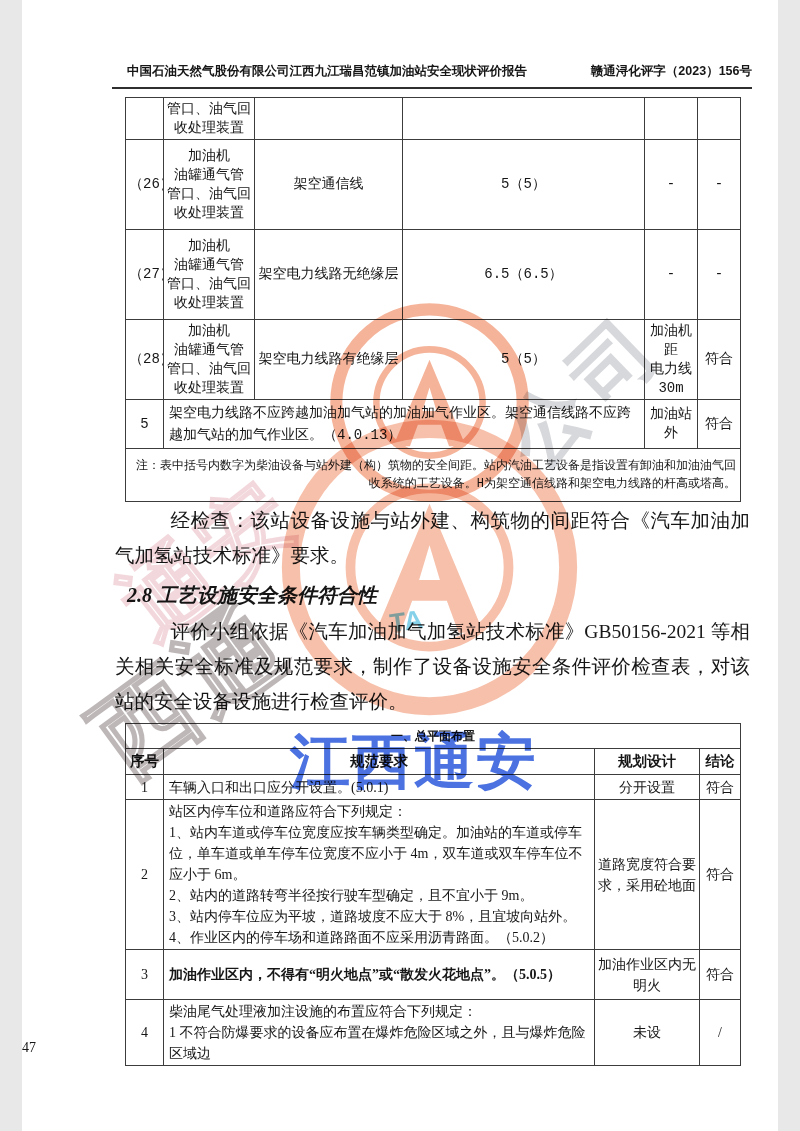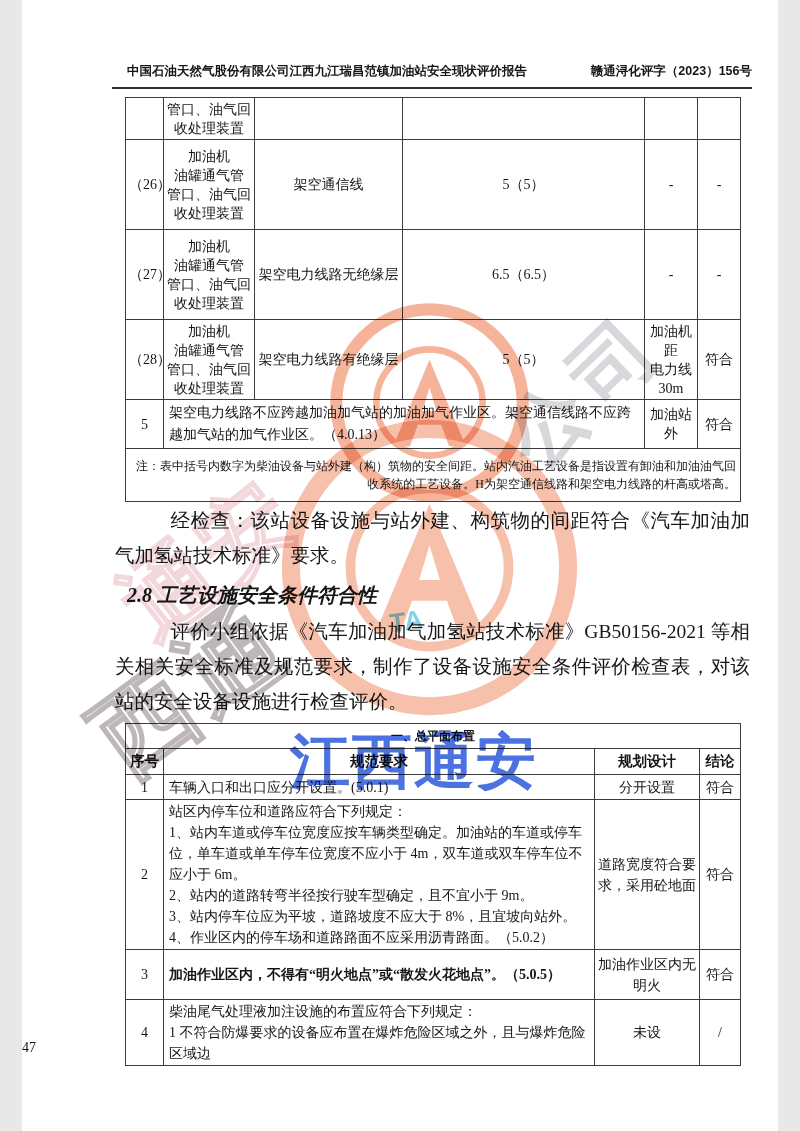--- a/index.html
+++ b/index.html
@@ -12,21 +12,21 @@
   .hdr {
     position:absolute; top:63px; left:105px; width:625px;
     display:flex; justify-content:space-between; align-items:flex-end;
     font-family:"Liberation Sans", sans-serif; font-weight:bold; font-size:12.5px;
     white-space:nowrap;
   }
   .hdr-rule { position:absolute; top:87px; left:90px; width:640px; border-top:2px solid #2f2f2f; }
   
   table { border-collapse:collapse; table-layout:fixed; }
   td, th { border:1px solid #3c3c3c; text-align:center; vertical-align:middle; padding:1px 3px; overflow:hidden; }
-  .t1 { position:absolute; top:97px; left:103px; width:615px; font-size:14px; line-height:19px; }
+  .t1 { position:absolute; top:97px; left:103px; width:615px; font-size:14px; line-height:19px;font-family:Liberation Mono, monospace; }
   .t1 .pre { white-space:pre-line; }
   .t1 .lft { text-align:left; line-height:22px; padding:2px 5px; }
   .t1 .note { text-align:right; font-size:12px; line-height:18px; padding:2px 4px;margin-top:40px; }
   .t2 { position:absolute; top:723px; left:103px; width:615px; font-size:14px; line-height:21px; }
   .t2 .sec { font-weight:bold; font-size:12px; }
   .t2 th { font-weight:bold; font-size:14.5px; }
   .t2 .req { text-align:left; padding:1px 5px; white-space:pre-line; }
   .t2 .bold { font-weight:bold; }
   
   .bodytext { position:absolute; top:500px; left:90px; width:641px; text-align:justify; }

